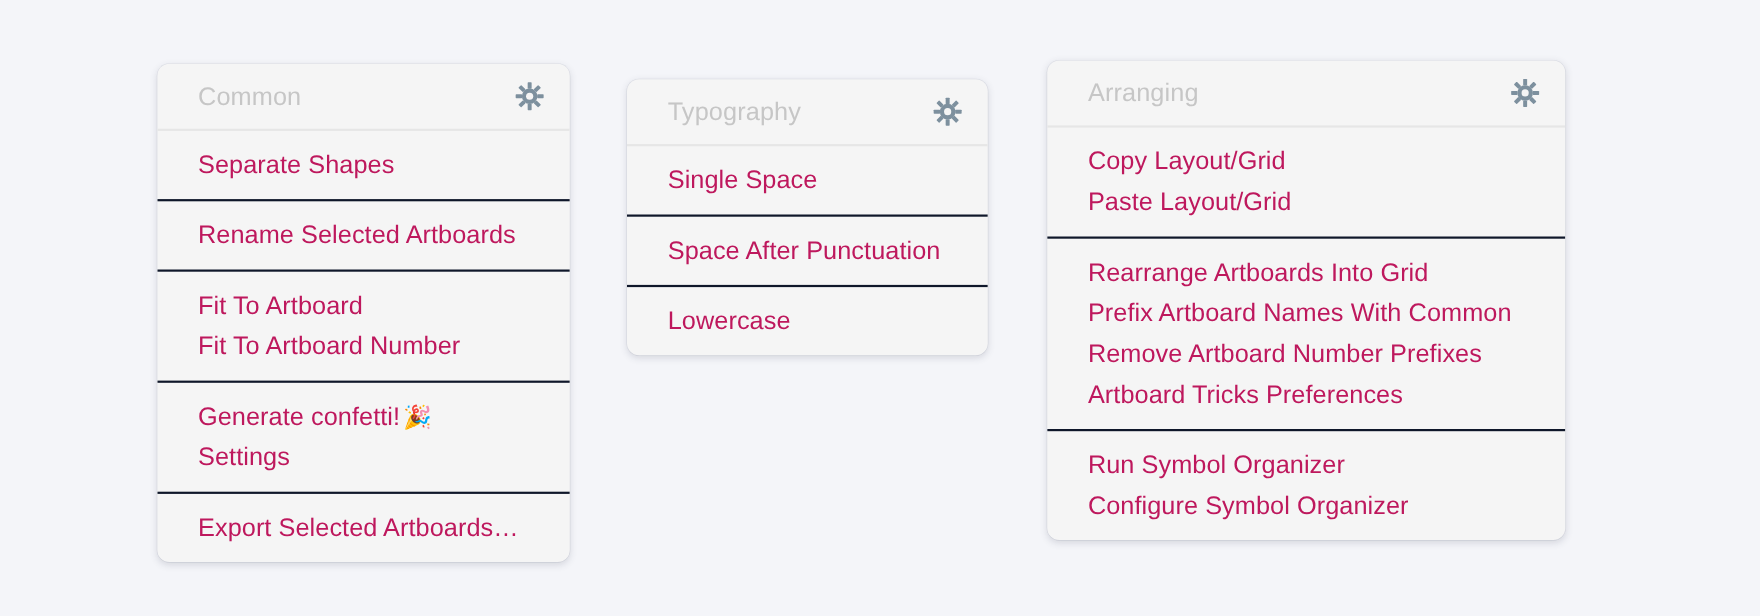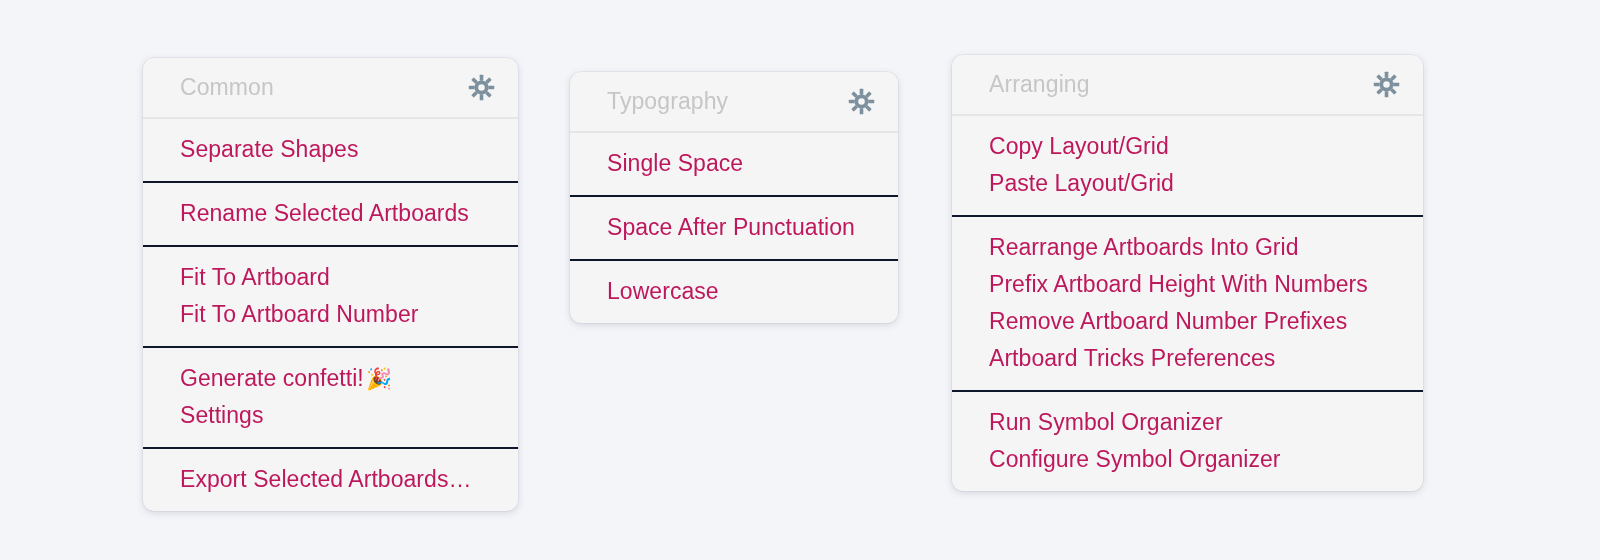--- a/index.html
+++ b/index.html
@@ -181,21 +181,21 @@
         </svg>
       </span>
     </div>
 
     <div class="group">
       <div class="menu-item">Copy Layout/Grid</div>
       <div class="menu-item">Paste Layout/Grid</div>
     </div>
     <div class="group">
       <div class="menu-item">Rearrange Artboards Into Grid</div>
-      <div class="menu-item">Prefix Artboard Height With Numbers</div>
+      <div class="menu-item">Prefix Artboard Names With Common</div>
       <div class="menu-item">Remove Artboard Number Prefixes</div>
       <div class="menu-item">Artboard Tricks Preferences</div>
     </div>
     <div class="group">
       <div class="menu-item">Run Symbol Organizer</div>
       <div class="menu-item">Configure Symbol Organizer</div>
     </div>
   </div>
 
 </div>

